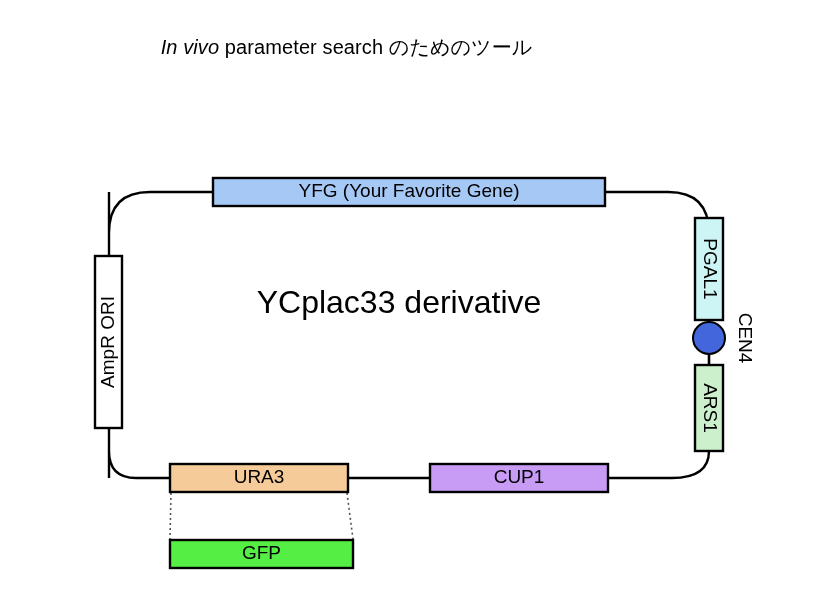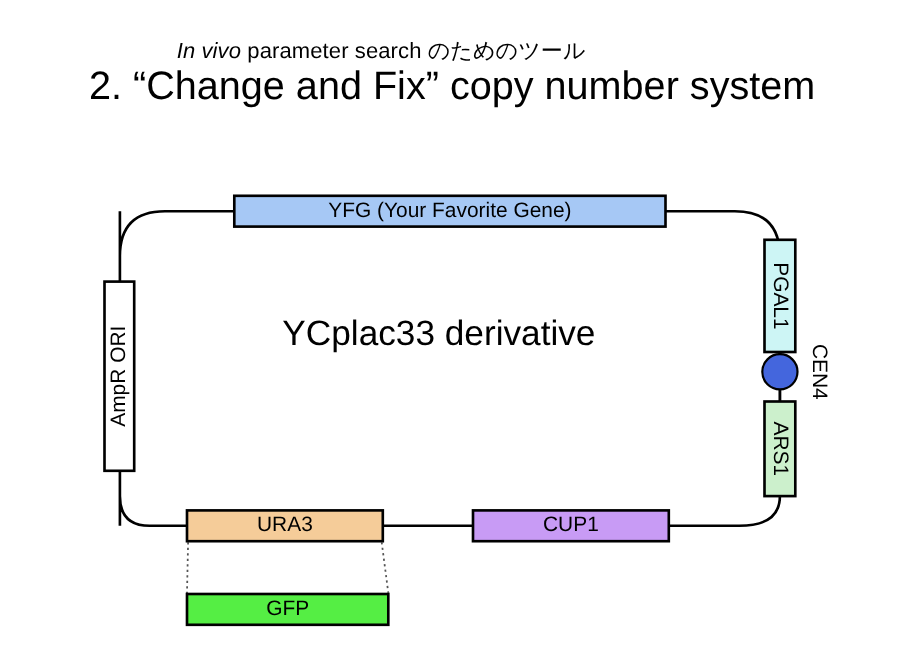--- a/index.html
+++ b/index.html
@@ -73,21 +73,20 @@
     text-anchor: middle;
   }
 </style>
 </head>
 <body>
 
 <div id="slide">
 
   <div class="subtitle"><span class="ital">In vivo</span><span> parameter search のためのツール</span></div>
 
-  <div class="slide-title">2. “Change and Fix” copy number system</div>
 
   <svg id="diagram" width="822" height="479" viewBox="0 0 822 479">
     <g transform="translate(0,-110)">
 
       <path id="backbone-path" d="M 109,192 L 109,256 M 109,428 L 109,478
                M 109,192 Q 109,192 109,192
                M 213,192 L 150,192 Q 109,192 109,233
                M 109,451 Q 109,478 136,478 L 170,478
                M 348,478 L 430,478
                M 608,478 L 672,478 Q 709,478 709,451

